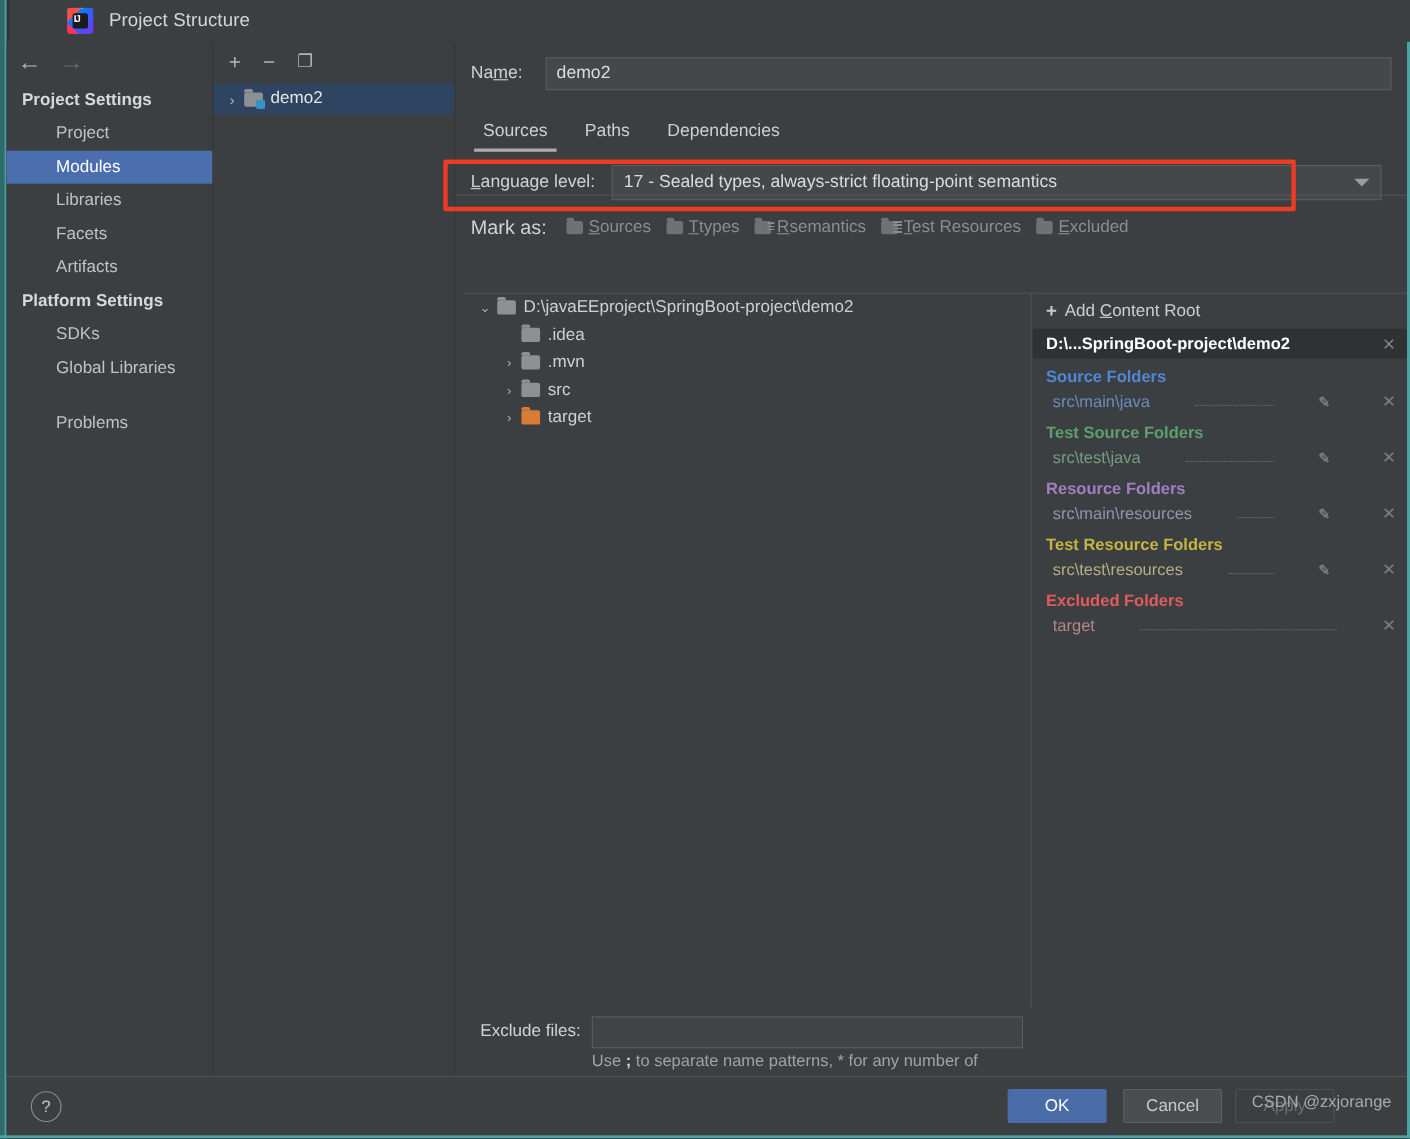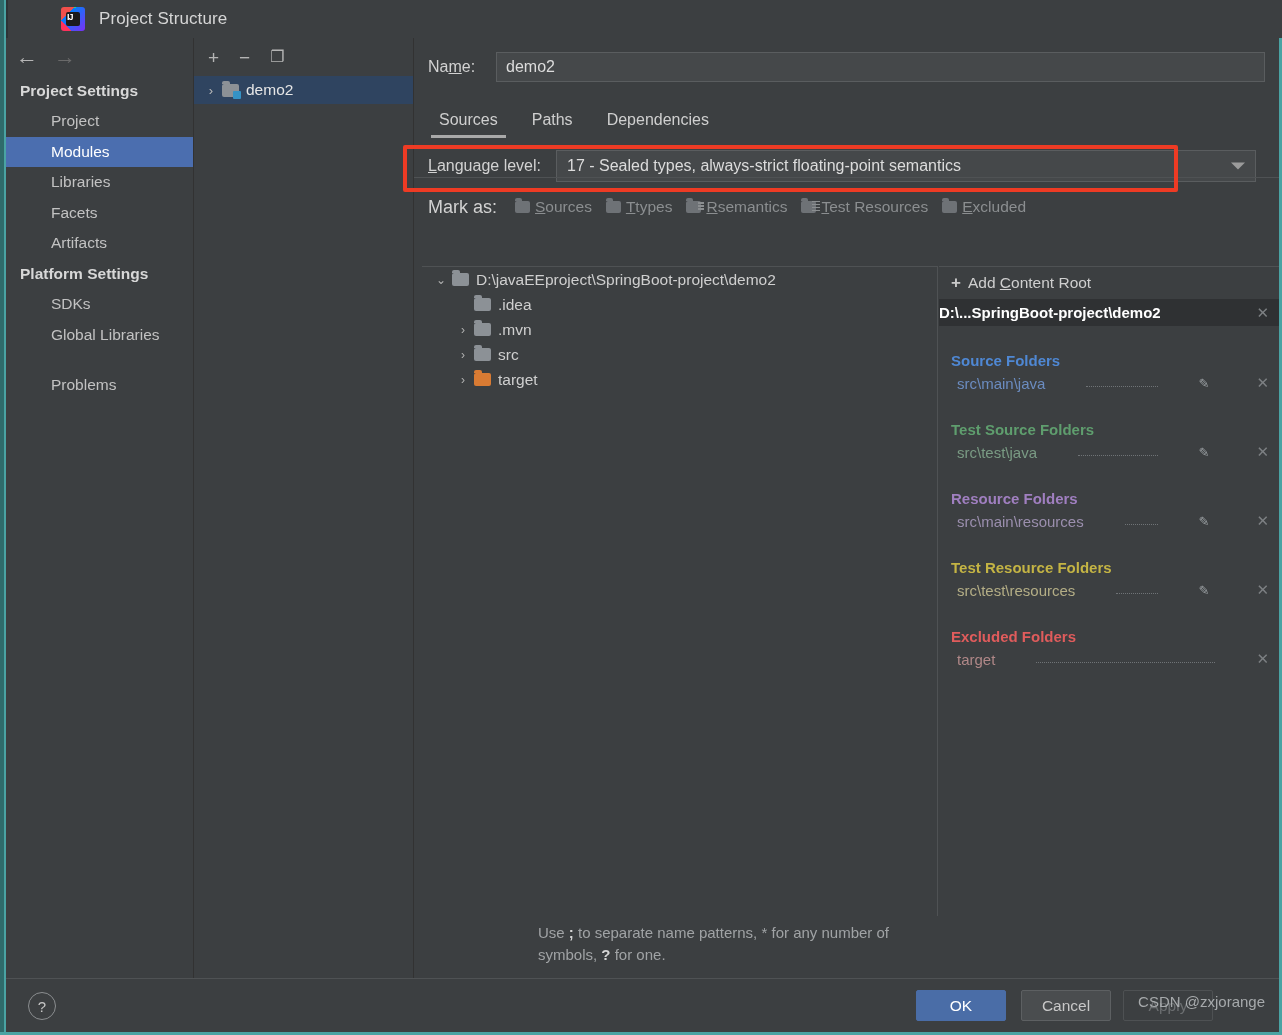--- a/index.html
+++ b/index.html
@@ -176,24 +176,24 @@
 
   .roots {
     position:absolute; left:525px; top:0; width:340px; height:650px;
     background:#3c3f41; border-top:1px solid #4f5254;
   }
   .addroot { display:flex; align-items:center; gap:7px; color:#cfcfcf; font-size:15.5px; padding:6px 0 6px 12px; }
   .addroot .plus { color:#c9c9c9; font-size:17px; font-weight:bold; }
   .addroot u { text-decoration:underline; }
   .roothdr {
     background:#2f3133; color:#ffffff; font-size:15px; font-weight:bold;
-    padding:5px 0 5px 0; display:flex; align-items:center; position:relative;
+    padding:5px 0 5px 12px; display:flex; align-items:center; position:relative;
   }
   .roothdr .x { position:absolute; right:10px; color:#7d8083; font-size:15px; font-weight:normal; }
-  .grp-title { font-size:15px; font-weight:bold; padding:26px 0 2px 12px; }
+  .grp-title { font-size:15px; font-weight:bold; padding:8px 0 2px 12px; }
   .grp-row { display:flex; align-items:center; padding:2px 0 2px 18px; position:relative; height:24px;gap:37px; }
   .grp-path { font-size:15px; }
   .dots { flex:1; border-bottom:1px dotted #6f7376; margin:0 4px 4px 4px; height:11px; }
   .pencil { color:#9ba0a3; font-size:13px; margin-right:10px; transform:rotate(0deg); }
   .rx { color:#7d8083; font-size:15px; margin-right:10px; }
 
   
   .excl { position:absolute; left:8px; top:884px; width:516px; }
   .exclrow { display:flex; align-items:center; height:32px; }
   .excllabel { color:#d2d2d2; font-size:15.5px; width:106px; text-align:right; margin-right:10px; }
@@ -409,20 +409,24 @@
           <div class="grp-title" style="color:#e05c5c">Excluded Folders</div>
           <div class="grp-row">
             <span class="grp-path" style="color:#b08888">target</span>
             <span class="dots"></span>
             <span class="rx">✕</span>
           </div>
         </div>
       </div>
 
       <div class="excl">
+        <div class="exclrow">
+          <span class="excllabel">Exclude files:</span>
+          <span class="exclinput"></span>
+        </div>
         <div class="exclhint">
           <span>Use </span><b>;</b><span> to separate name patterns, * for any number of symbols, </span><b>?</b><span> for one.</span>
         </div>
       </div>
 
     </div>
 
     <div class="tabs-underline"></div>
   </div>
 

